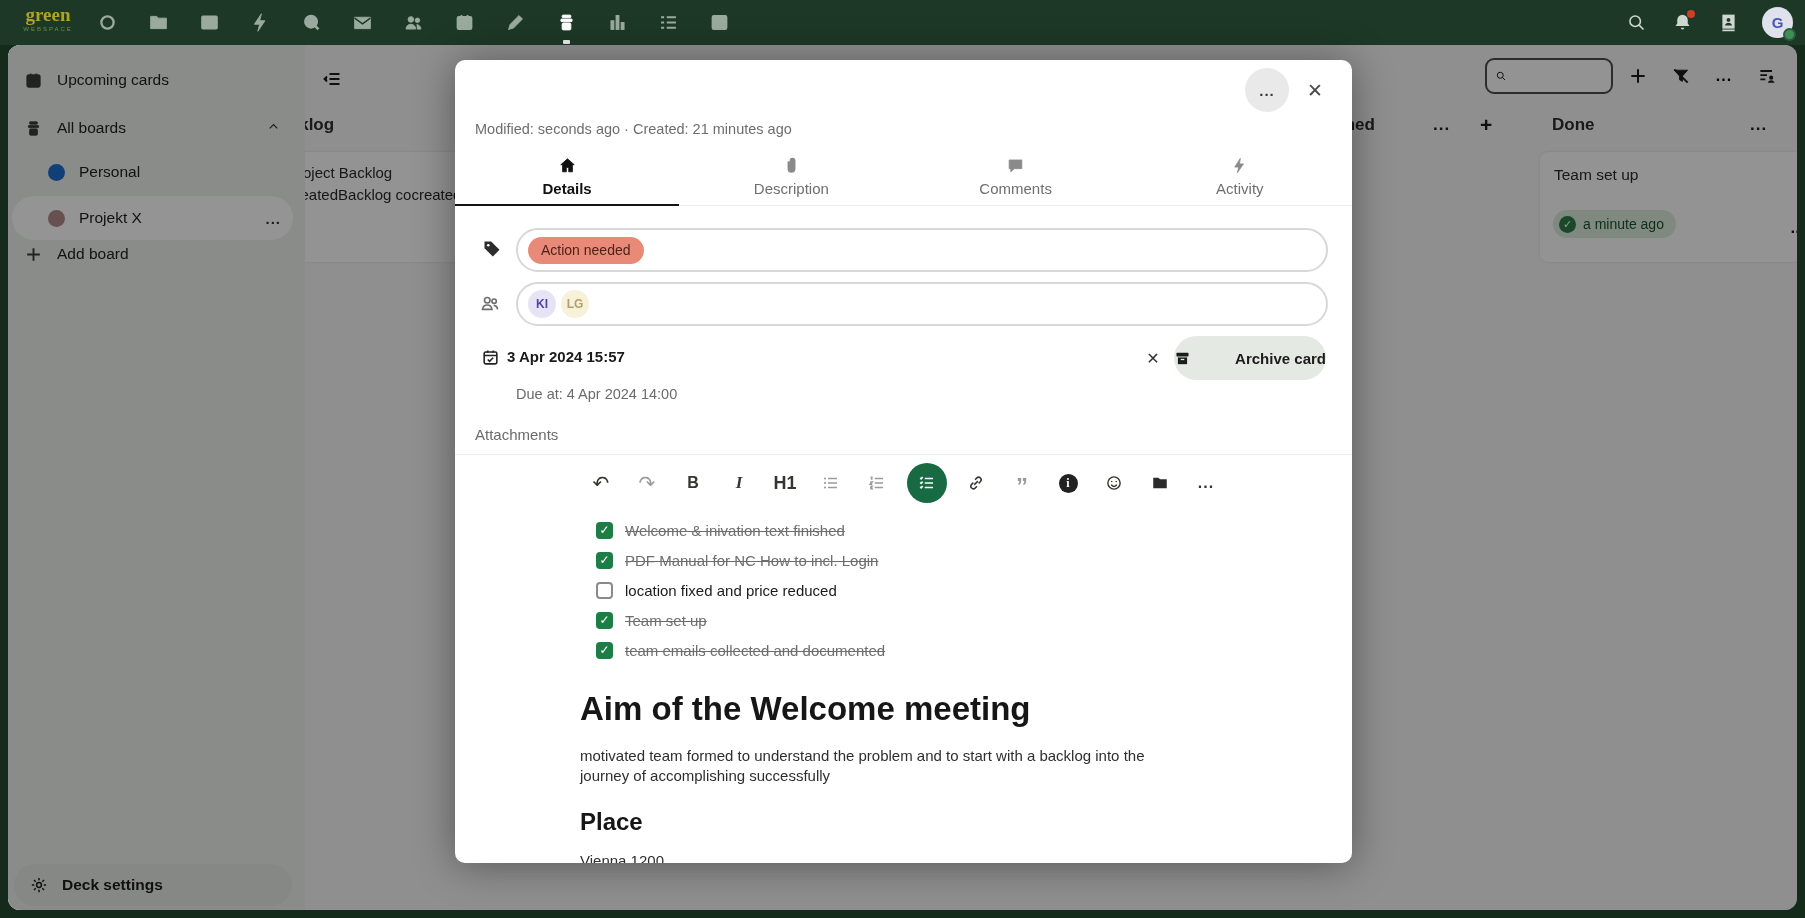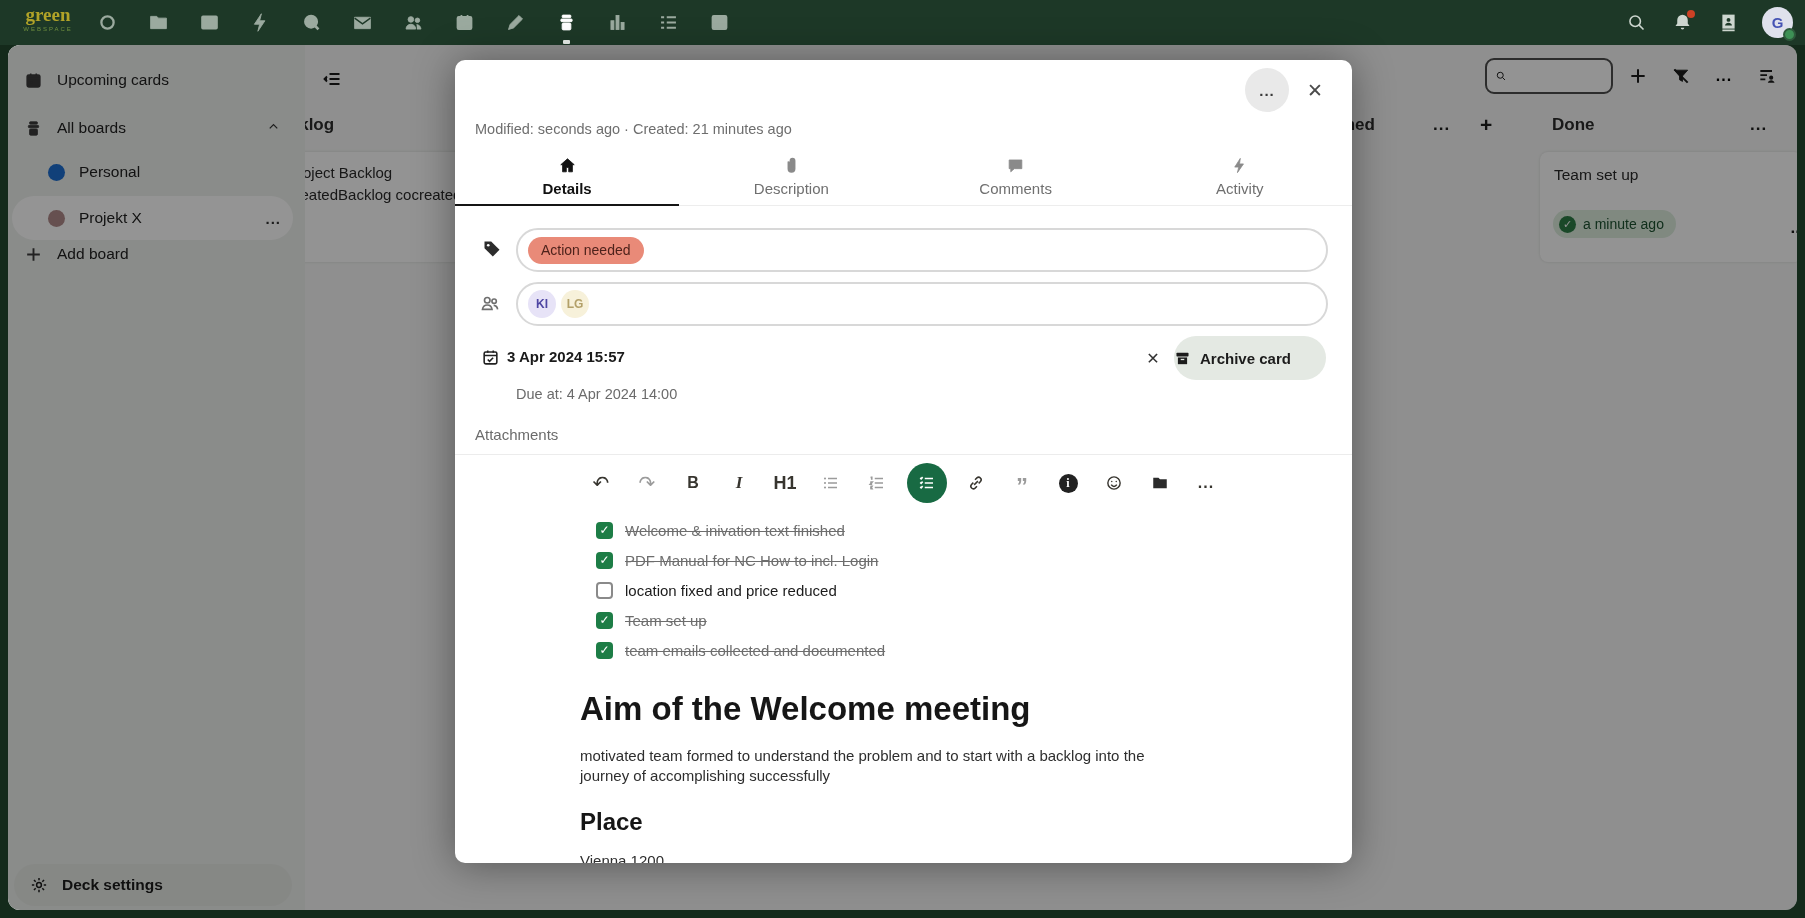--- a/index.html
+++ b/index.html
@@ -72,21 +72,21 @@
   .m-tab.active svg { fill:#111; stroke:#111; }
   .m-tab.active::after { content:""; position:absolute; left:0; right:0; bottom:-1px; height:2.5px; background:#151515; }
   .row-ic { width:22px; height:22px; display:flex; align-items:center; justify-content:center; }
   .field { position:absolute; left:61px; width:812px; height:44px; border:2px solid #d8d8d8; border-radius:24px; display:flex; align-items:center; padding:0 10px; cursor:text; }
   .tag-pill { height:27px; border-radius:14px; background:#e98a78; color:#4e221b; font-size:14px; display:inline-flex; align-items:center; padding:0 13px; }
   .mini-avatar { width:28px; height:28px; border-radius:50%; display:flex; align-items:center; justify-content:center; font-size:12px; font-weight:bold; margin-right:5px; }
   .av-ki { background:#e7e3f7; color:#4f46a3; }
   .av-lg { background:#f7f1da; color:#b3a069; }
   .date-txt { font-size:15px; font-weight:bold; color:#1b1b1b; }
   .m-x { left:684px; top:284px; width:28px; height:28px; display:flex; align-items:center; justify-content:center; font-size:16px; color:#333; cursor:pointer; }
-  .archive-btn { left:719px; top:276px; height:44px; width:152px; border-radius:22px; background:#e4e9e3; display:flex; align-items:center; justify-content:flex-start; gap:9px; font-size:15px; font-weight:bold; color:#1c1c1c; cursor:pointer; }
+  .archive-btn { left:719px; top:276px; height:44px; width:152px; border-radius:22px; background:#e4e9e3; display:flex; align-items:center; justify-content:space-between; gap:9px; font-size:15px; font-weight:bold; color:#1c1c1c; cursor:pointer; }
   .archive-btn svg { width:17px; height:17px; fill:#1c1c1c; }
   .due-txt { left:61px; top:326px; font-size:14.5px; color:#6b6b6b; }
   .desc-lbl { left:20px; top:366px; font-size:15px; color:#6b6b6b; }
   .m-divider { left:0; top:394px; width:897px; height:1px; background:#ececec; }
   .toolbar { left:0; top:400px; width:897px; height:46px; display:flex; align-items:center; justify-content:center; gap:13px; }
   .tb { width:33px; height:33px; display:flex; align-items:center; justify-content:center; border-radius:50%; color:#37352f; font-size:16px; cursor:pointer; }
   .tb svg { width:18px; height:18px; }
   .tb.gray { color:#9b9b9b; }
   .tb.gray svg { stroke:#9b9b9b; fill:#9b9b9b; }
   .tb.active-green { background:#186a43; width:40px; height:40px; }

